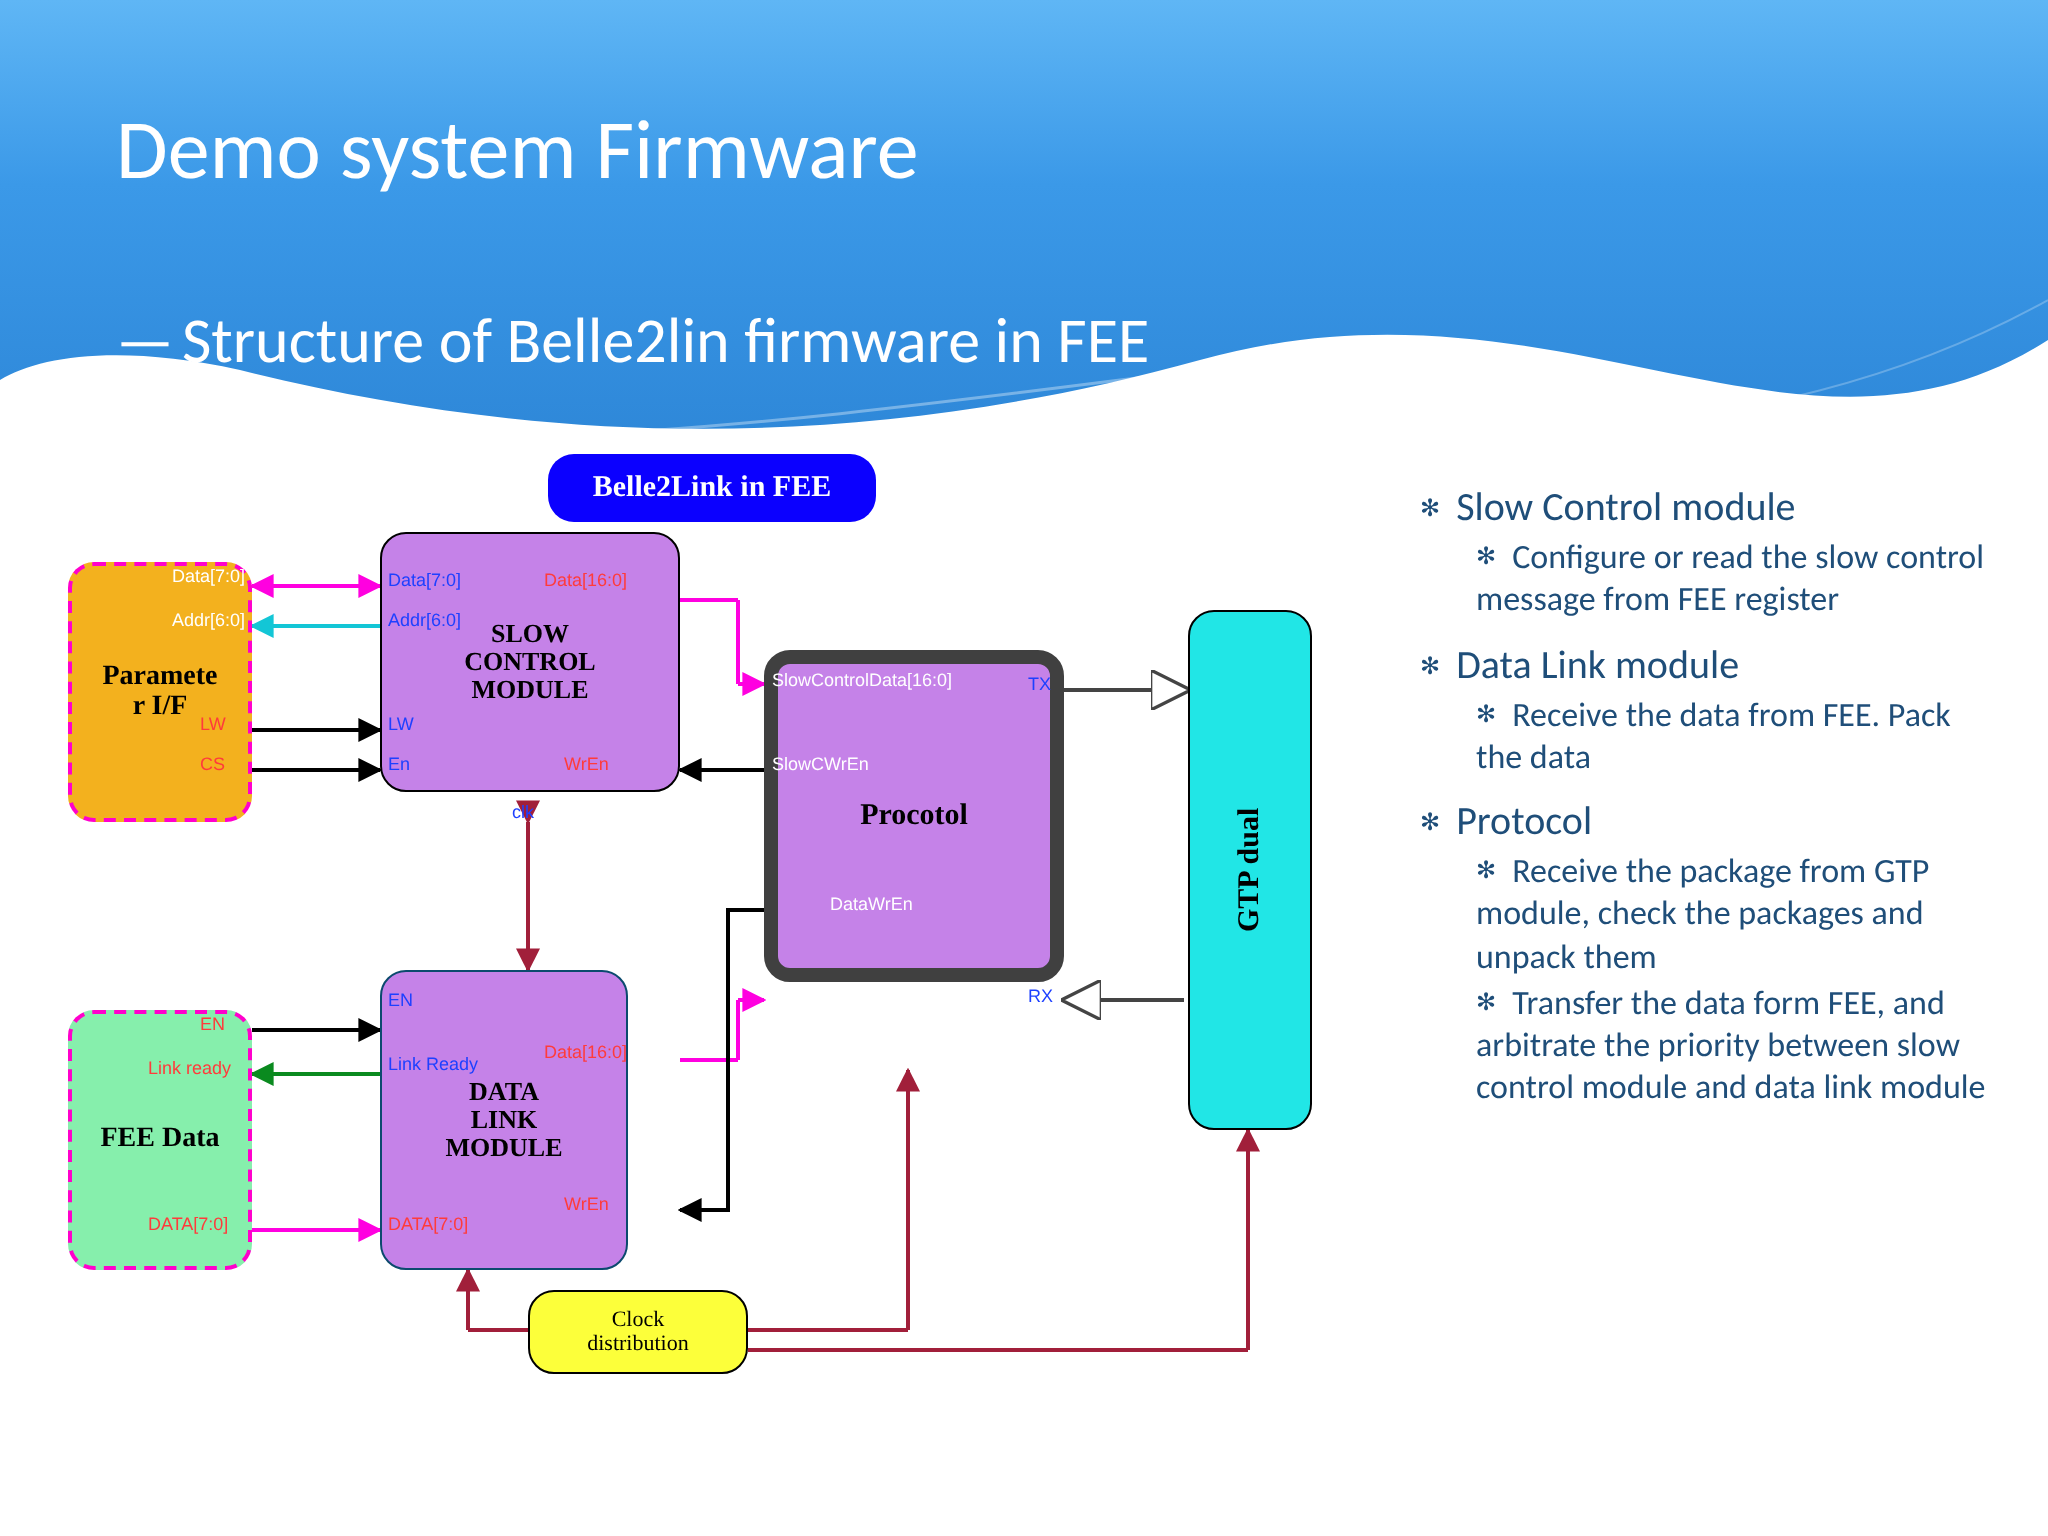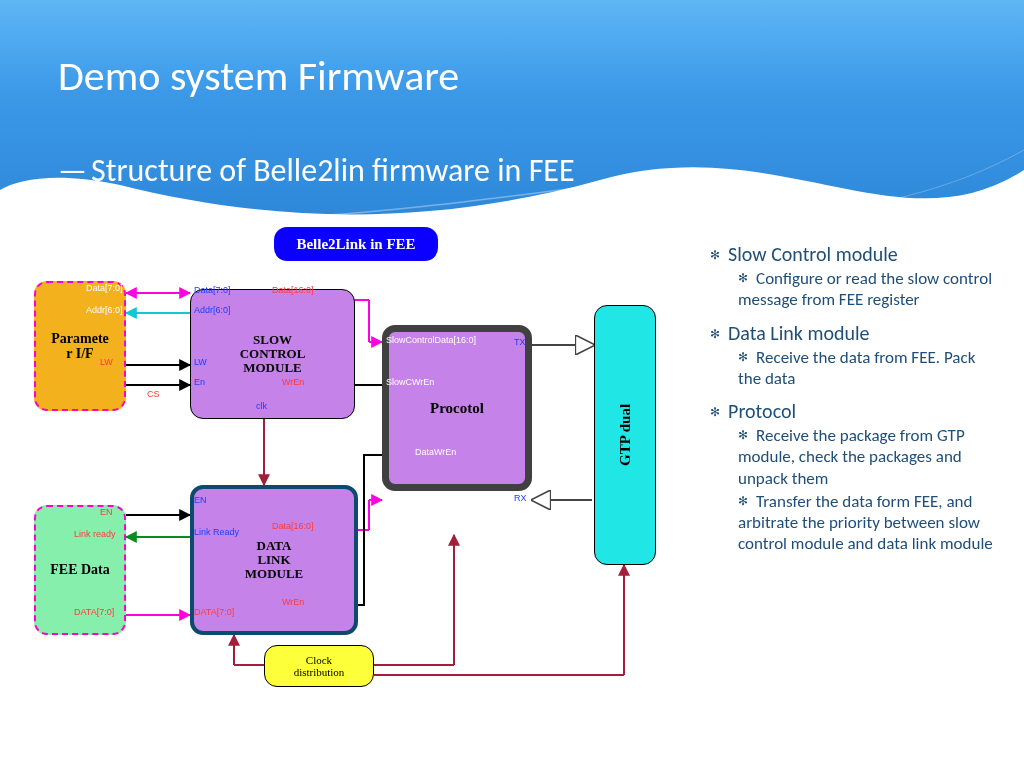--- a/index.html
+++ b/index.html
@@ -96,27 +96,27 @@
     left: 0; top: 56px; width: 92px; height: 130px;
     background: #f3b11e; border: 2px dashed #ff00cc;
     color: #000; font-weight: bold; font-size: 14px;
   }
   .fee-data {
     left: 0; top: 280px; width: 92px; height: 130px;
     background: #86efac; border: 2px dashed #ff00cc;
     color: #000; font-weight: bold; font-size: 14px;
   }
   .slow-ctrl {
-    left: 156px; top: 64px; width: 165px; height: 130px;
+    left: 156px; top: 41px; width: 150px; height: 130px;
     background: #c582e8; border: 1px solid #000;
     color: #000; font-weight: bold; font-size: 13px;
   }
   .data-link {
-    left: 156px; top: 260px; width: 168px; height: 150px;
-    background: #c582e8; border: 4px solid #0c4a6e;
+    left: 156px; top: 260px; width: 124px; height: 150px;
+    background: #c582e8; border: 1px solid #0c4a6e;
     color: #000; font-weight: bold; font-size: 13px;
   }
   .protocol {
     left: 348px; top: 100px; width: 150px; height: 166px;
     background: #c582e8; border: 7px solid #404040;
     color: #000; font-weight: bold; font-size: 15px;
   }
   .gtp {
     left: 560px; top: 80px; width: 62px; height: 260px;
     background: #21e6e6; border: 1px solid #000;
@@ -245,21 +245,21 @@
 LINK
 MODULE</div>
     <div class="dbox protocol">Procotol</div>
     <div class="dbox gtp">GTP dual</div>
     <div class="dbox clock-dist" style="white-space:pre-line">Clock
 distribution</div>
 
     <span class="plabel" style="left:52px;  top:58px;">Data[7:0]</span>
     <span class="plabel" style="left:52px;  top:80px;">Addr[6:0]</span>
     <span class="plabel red" style="left:66px;  top:132px;">LW</span>
-    <span class="plabel red" style="left:66px;  top:164px;margin-left:47px;">CS</span>
+    <span class="plabel red" style="left:66px;  top:152px;">CS</span>
 
     <span class="plabel blue" style="left:160px; top:60px;">Data[7:0]</span>
     <span class="plabel blue" style="left:160px; top:80px;">Addr[6:0]</span>
     <span class="plabel red" style="left:238px; top:60px;">Data[16:0]</span>
     <span class="plabel blue" style="left:160px; top:132px;">LW</span>
     <span class="plabel blue" style="left:160px; top:152px;">En</span>
     <span class="plabel red" style="left:248px; top:152px;">WrEn</span>
     <span class="plabel blue" style="left:222px; top:176px;">clk</span>
 
     <span class="plabel red" style="left:66px;  top:282px;">EN</span>

